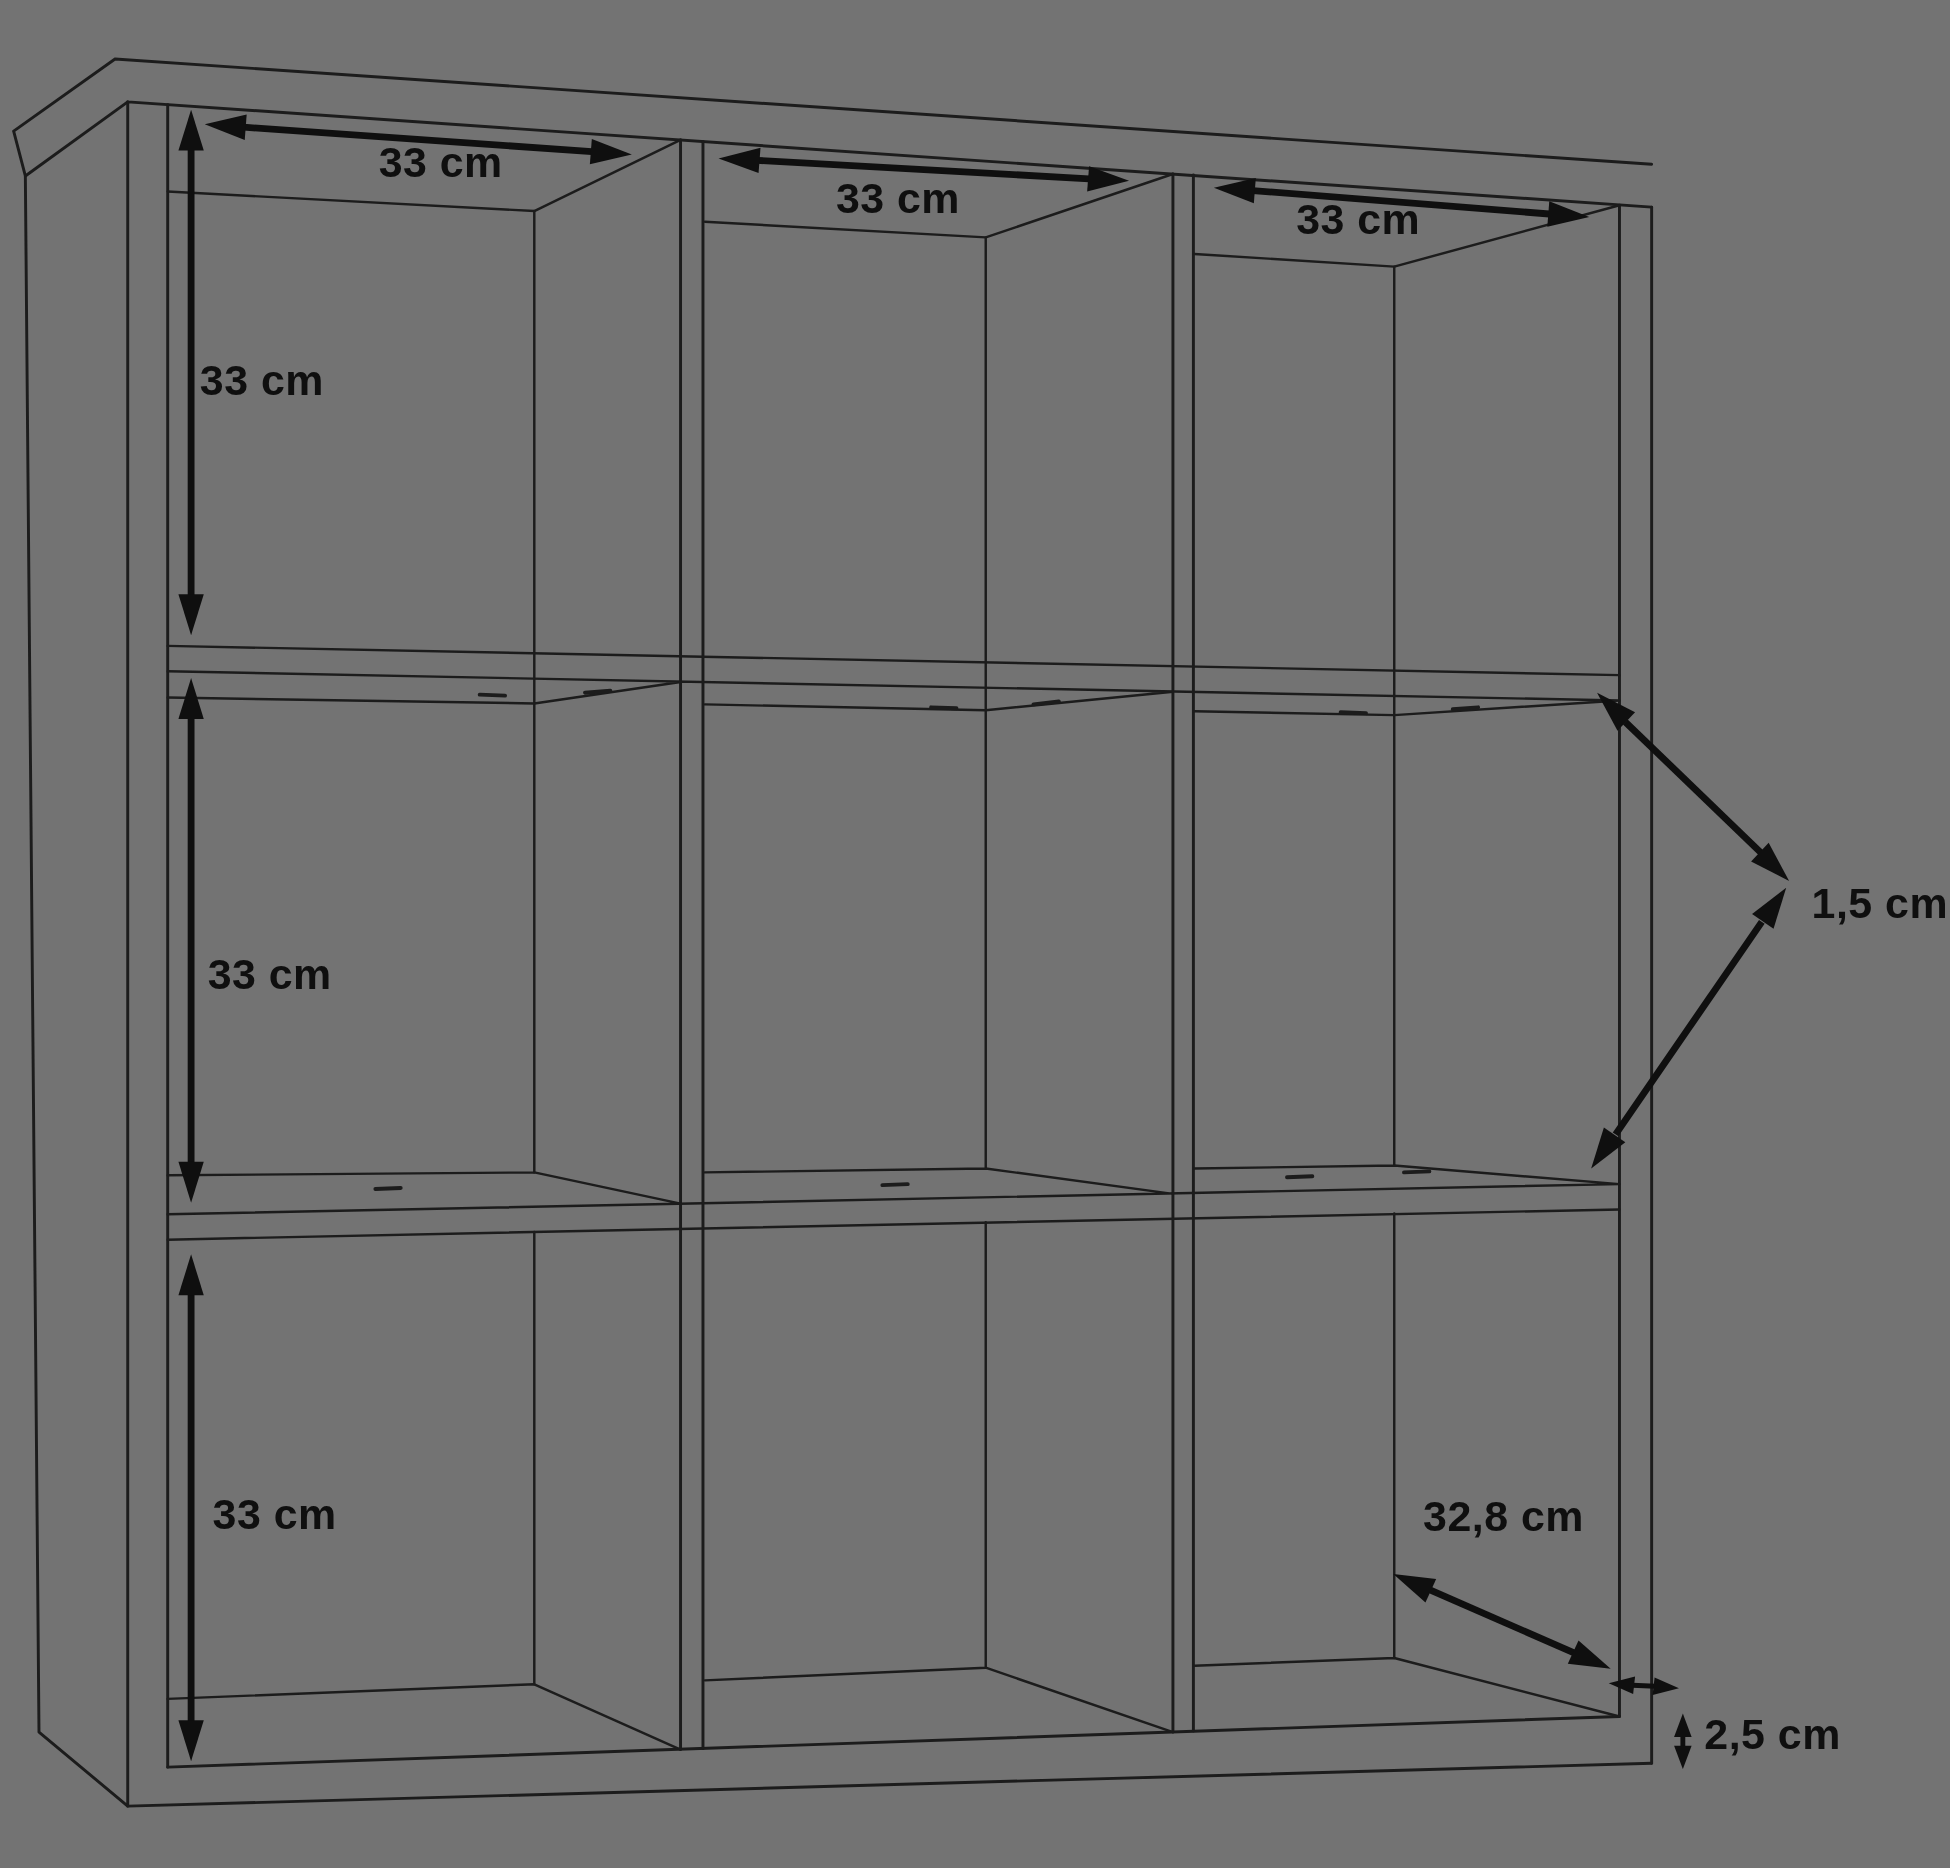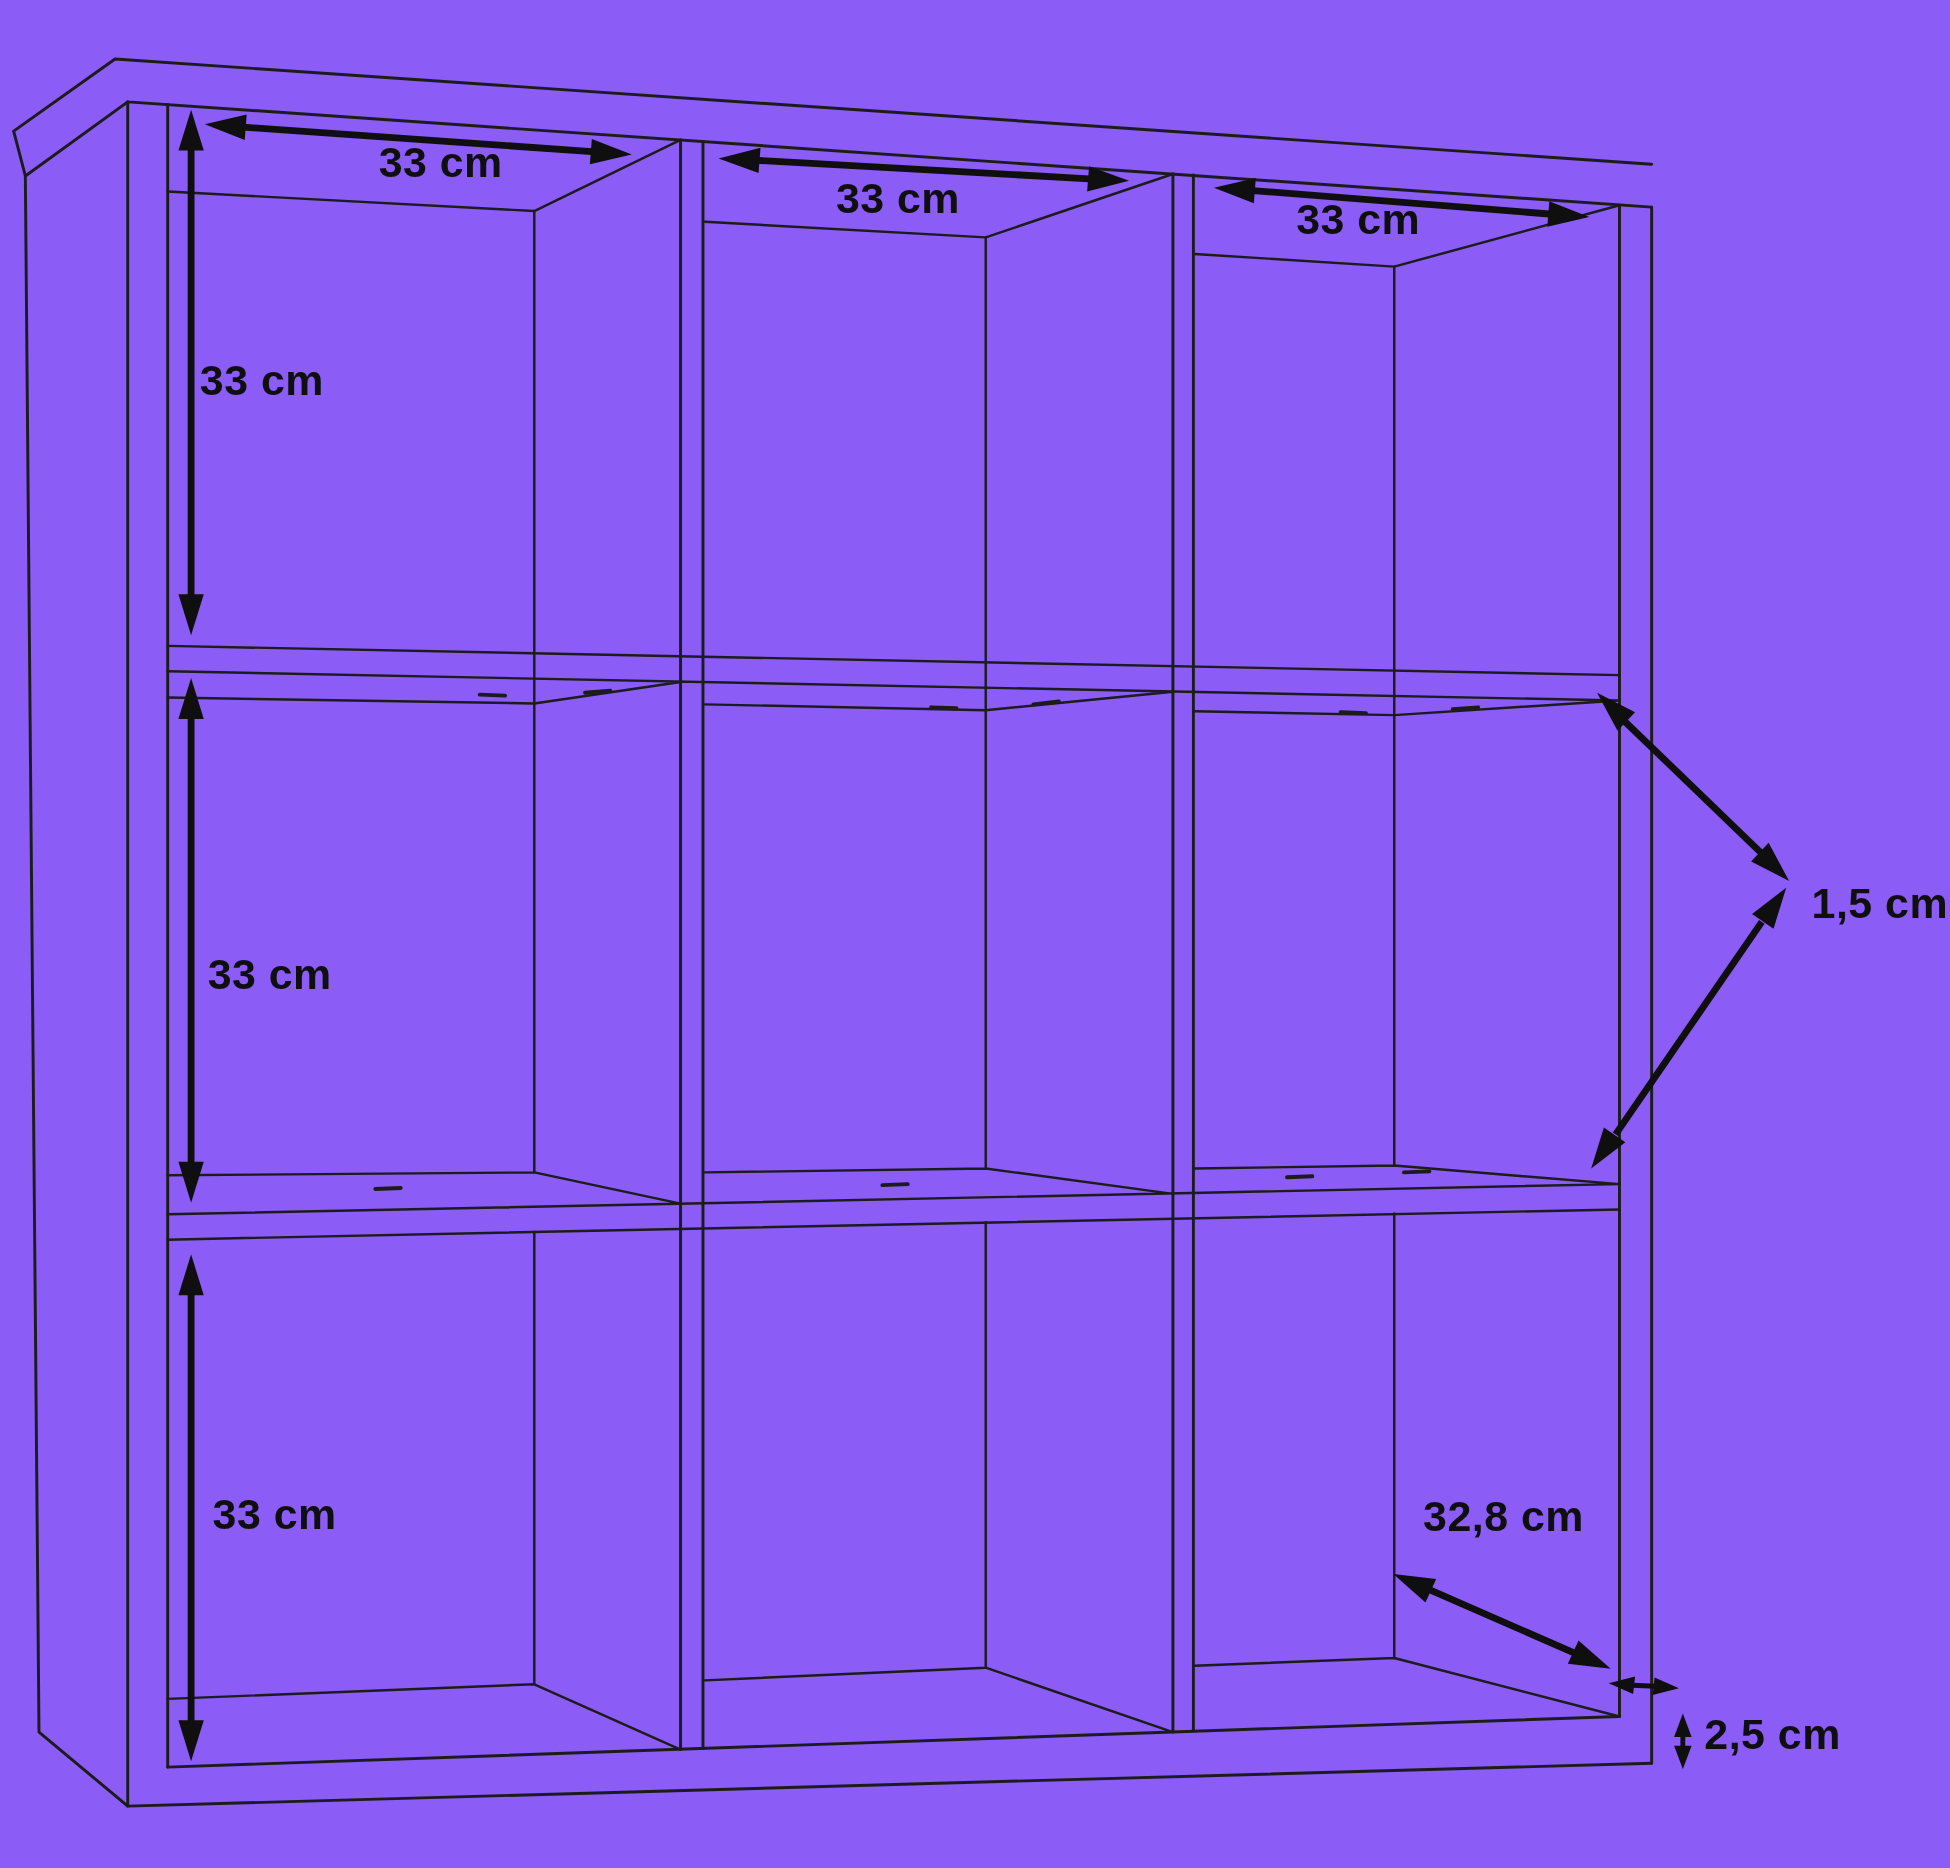--- a/index.html
+++ b/index.html
@@ -5,21 +5,21 @@
   html, body {
     margin: 0;
     padding: 0;
     background: #ffffff;
     font-family: "Liberation Sans", sans-serif;
   }
   .stage {
     position: relative;
     width: 1950px;
     height: 1869px;
-    background: #8b5cf6;
+    background: #737373;
     overflow: hidden;
   }
   svg { display: block; }
   .edge       { stroke: #1c1c1c; stroke-width: 3;   fill: none; stroke-linecap: round; }
   .edge-thin  { stroke: #1c1c1c; stroke-width: 2.5; fill: none; stroke-linecap: round; }
   .pinhole    { stroke: #1c1c1c; stroke-width: 4;   fill: none; stroke-linecap: round; }
   .dim-shaft  { stroke: #0f0f0f; stroke-width: 7;   fill: none; stroke-linecap: butt; }
   .dim-shaft-sm { stroke: #0f0f0f; stroke-width: 5; fill: none; stroke-linecap: butt; }
   .dim-head   { fill: #0f0f0f; stroke: none; }
   .dim-label {

